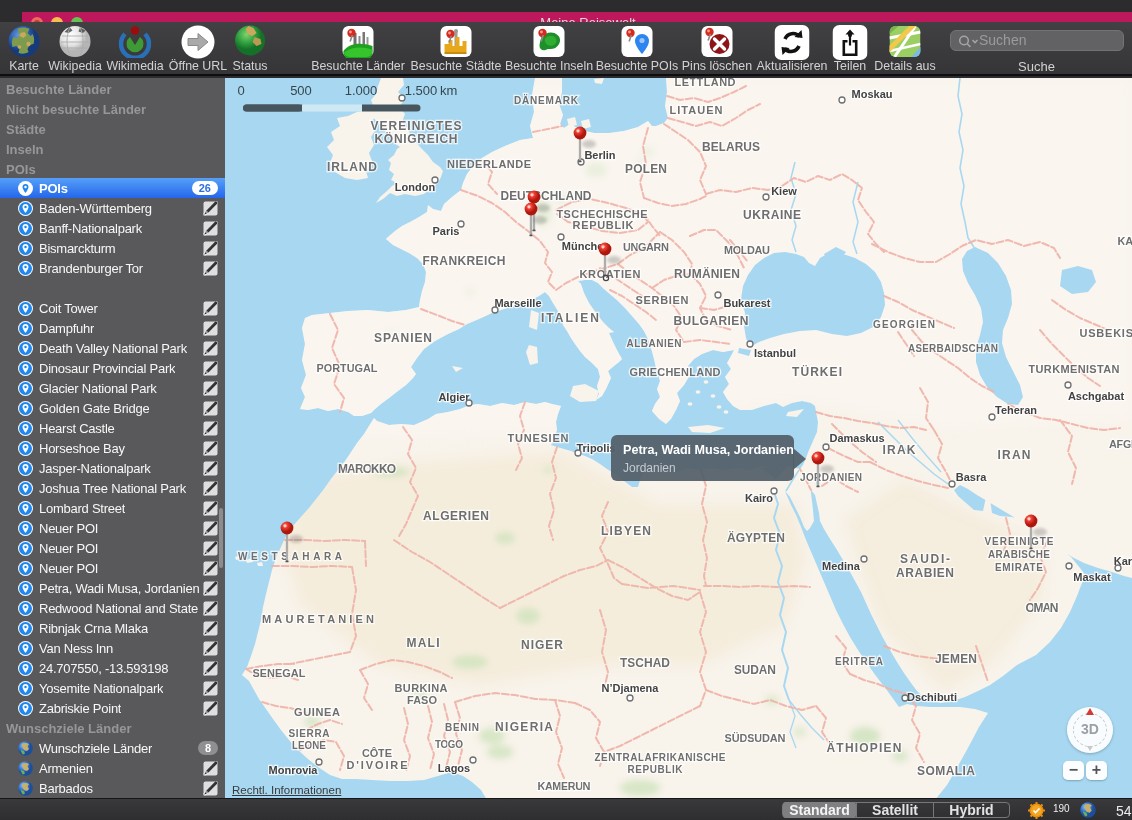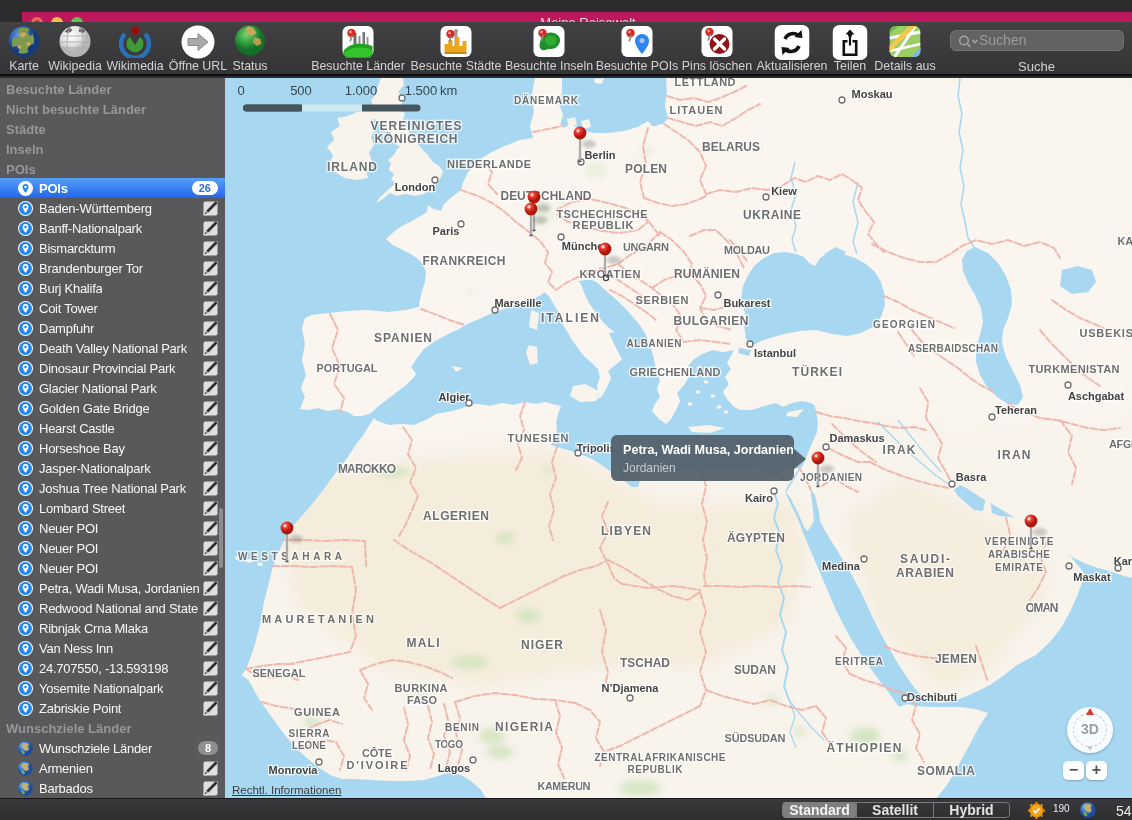--- a/index.html
+++ b/index.html
@@ -276,36 +276,20 @@
         </svg></div>
     </div>
 <div class="srow" style="top:180px">
       <span class="sicn"><svg width="15" height="15" viewBox="0 0 15 15">
           <circle cx="7.5" cy="7.5" r="7.5" fill="#fff"></circle>
           <circle cx="7.5" cy="7.5" r="6.5" fill="#1e87f0"></circle>
           <path d="M7.5 2.9c-1.75 0-3 1.3-3 3 0 2.1 3 6 3 6s3-3.9 3-6c0-1.7-1.25-3-3-3z" fill="#fff"></path>
           <circle cx="7.5" cy="5.9" r="1.25" fill="#1e87f0"></circle>
         </svg></span>
       <span class="stxt">Brandenburger Tor</span>
-      <div class="sedit"><svg width="17" height="17" viewBox="0 0 17 17">
-          <rect x="1.5" y="1.5" width="14" height="14" rx="2" fill="#dfdfdf"></rect>
-          <path d="M1.5 13.5l12-12h2v2l-12 12h-2z" fill="#efefef"></path>
-          <path d="M14.9 2.1l-1.4-.9 -8.8 9 -1.6 3.6 3.6-1.6 8.9-8.9z" fill="#333335"></path>
-          <path d="M2.4 14.4l1.9-4.2 2.3 2.3z" fill="#9a9a9c"></path>
-          <path d="M2.4 14.4l.9-2 1.2 1.1z" fill="#2c2c2e"></path>
-        </svg></div>
-    </div>
-<div class="srow" style="top:200px">
-      <span class="sicn"><svg width="15" height="15" viewBox="0 0 15 15">
-          <circle cx="7.5" cy="7.5" r="7.5" fill="#fff"></circle>
-          <circle cx="7.5" cy="7.5" r="6.5" fill="#1e87f0"></circle>
-          <path d="M7.5 2.9c-1.75 0-3 1.3-3 3 0 2.1 3 6 3 6s3-3.9 3-6c0-1.7-1.25-3-3-3z" fill="#fff"></path>
-          <circle cx="7.5" cy="5.9" r="1.25" fill="#1e87f0"></circle>
-        </svg></span>
-      <span class="stxt">Burj Khalifa</span>
       <div class="sedit"><svg width="17" height="17" viewBox="0 0 17 17">
           <rect x="1.5" y="1.5" width="14" height="14" rx="2" fill="#dfdfdf"></rect>
           <path d="M1.5 13.5l12-12h2v2l-12 12h-2z" fill="#efefef"></path>
           <path d="M14.9 2.1l-1.4-.9 -8.8 9 -1.6 3.6 3.6-1.6 8.9-8.9z" fill="#333335"></path>
           <path d="M2.4 14.4l1.9-4.2 2.3 2.3z" fill="#9a9a9c"></path>
           <path d="M2.4 14.4l.9-2 1.2 1.1z" fill="#2c2c2e"></path>
         </svg></div>
     </div>
 <div class="srow" style="top:240px">
       <span class="sicn"><svg width="15" height="15" viewBox="0 0 15 15">

